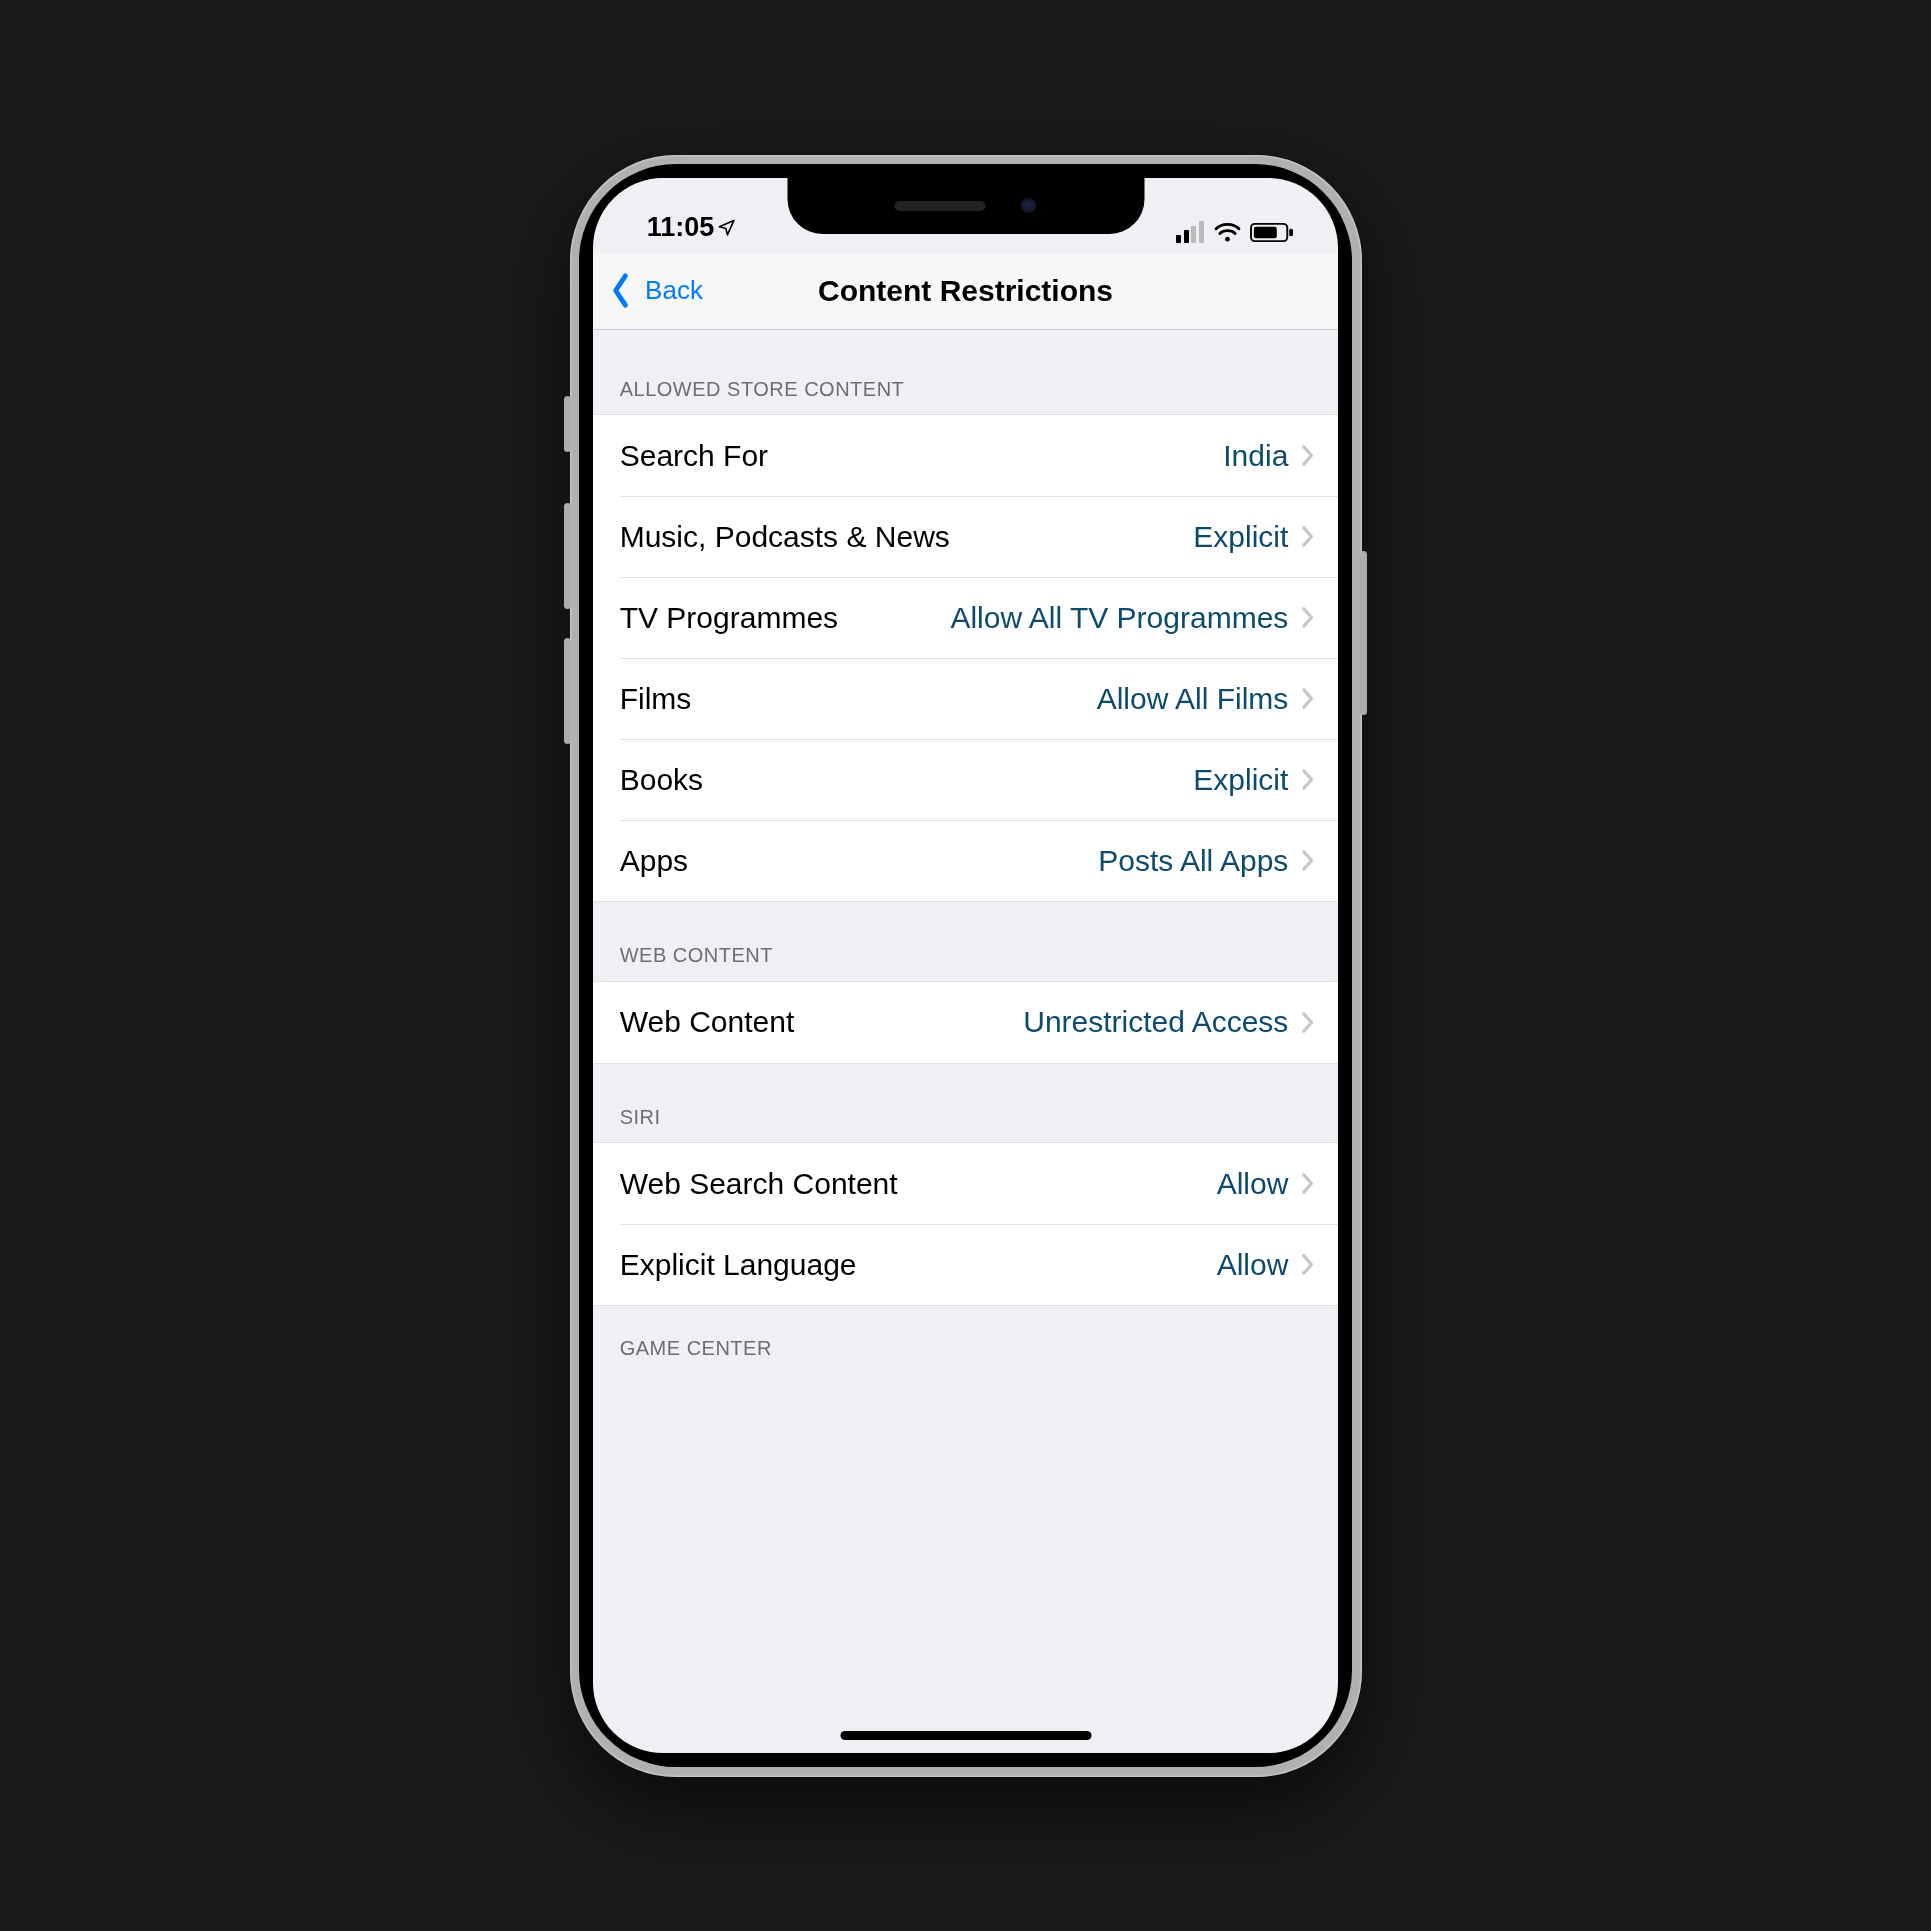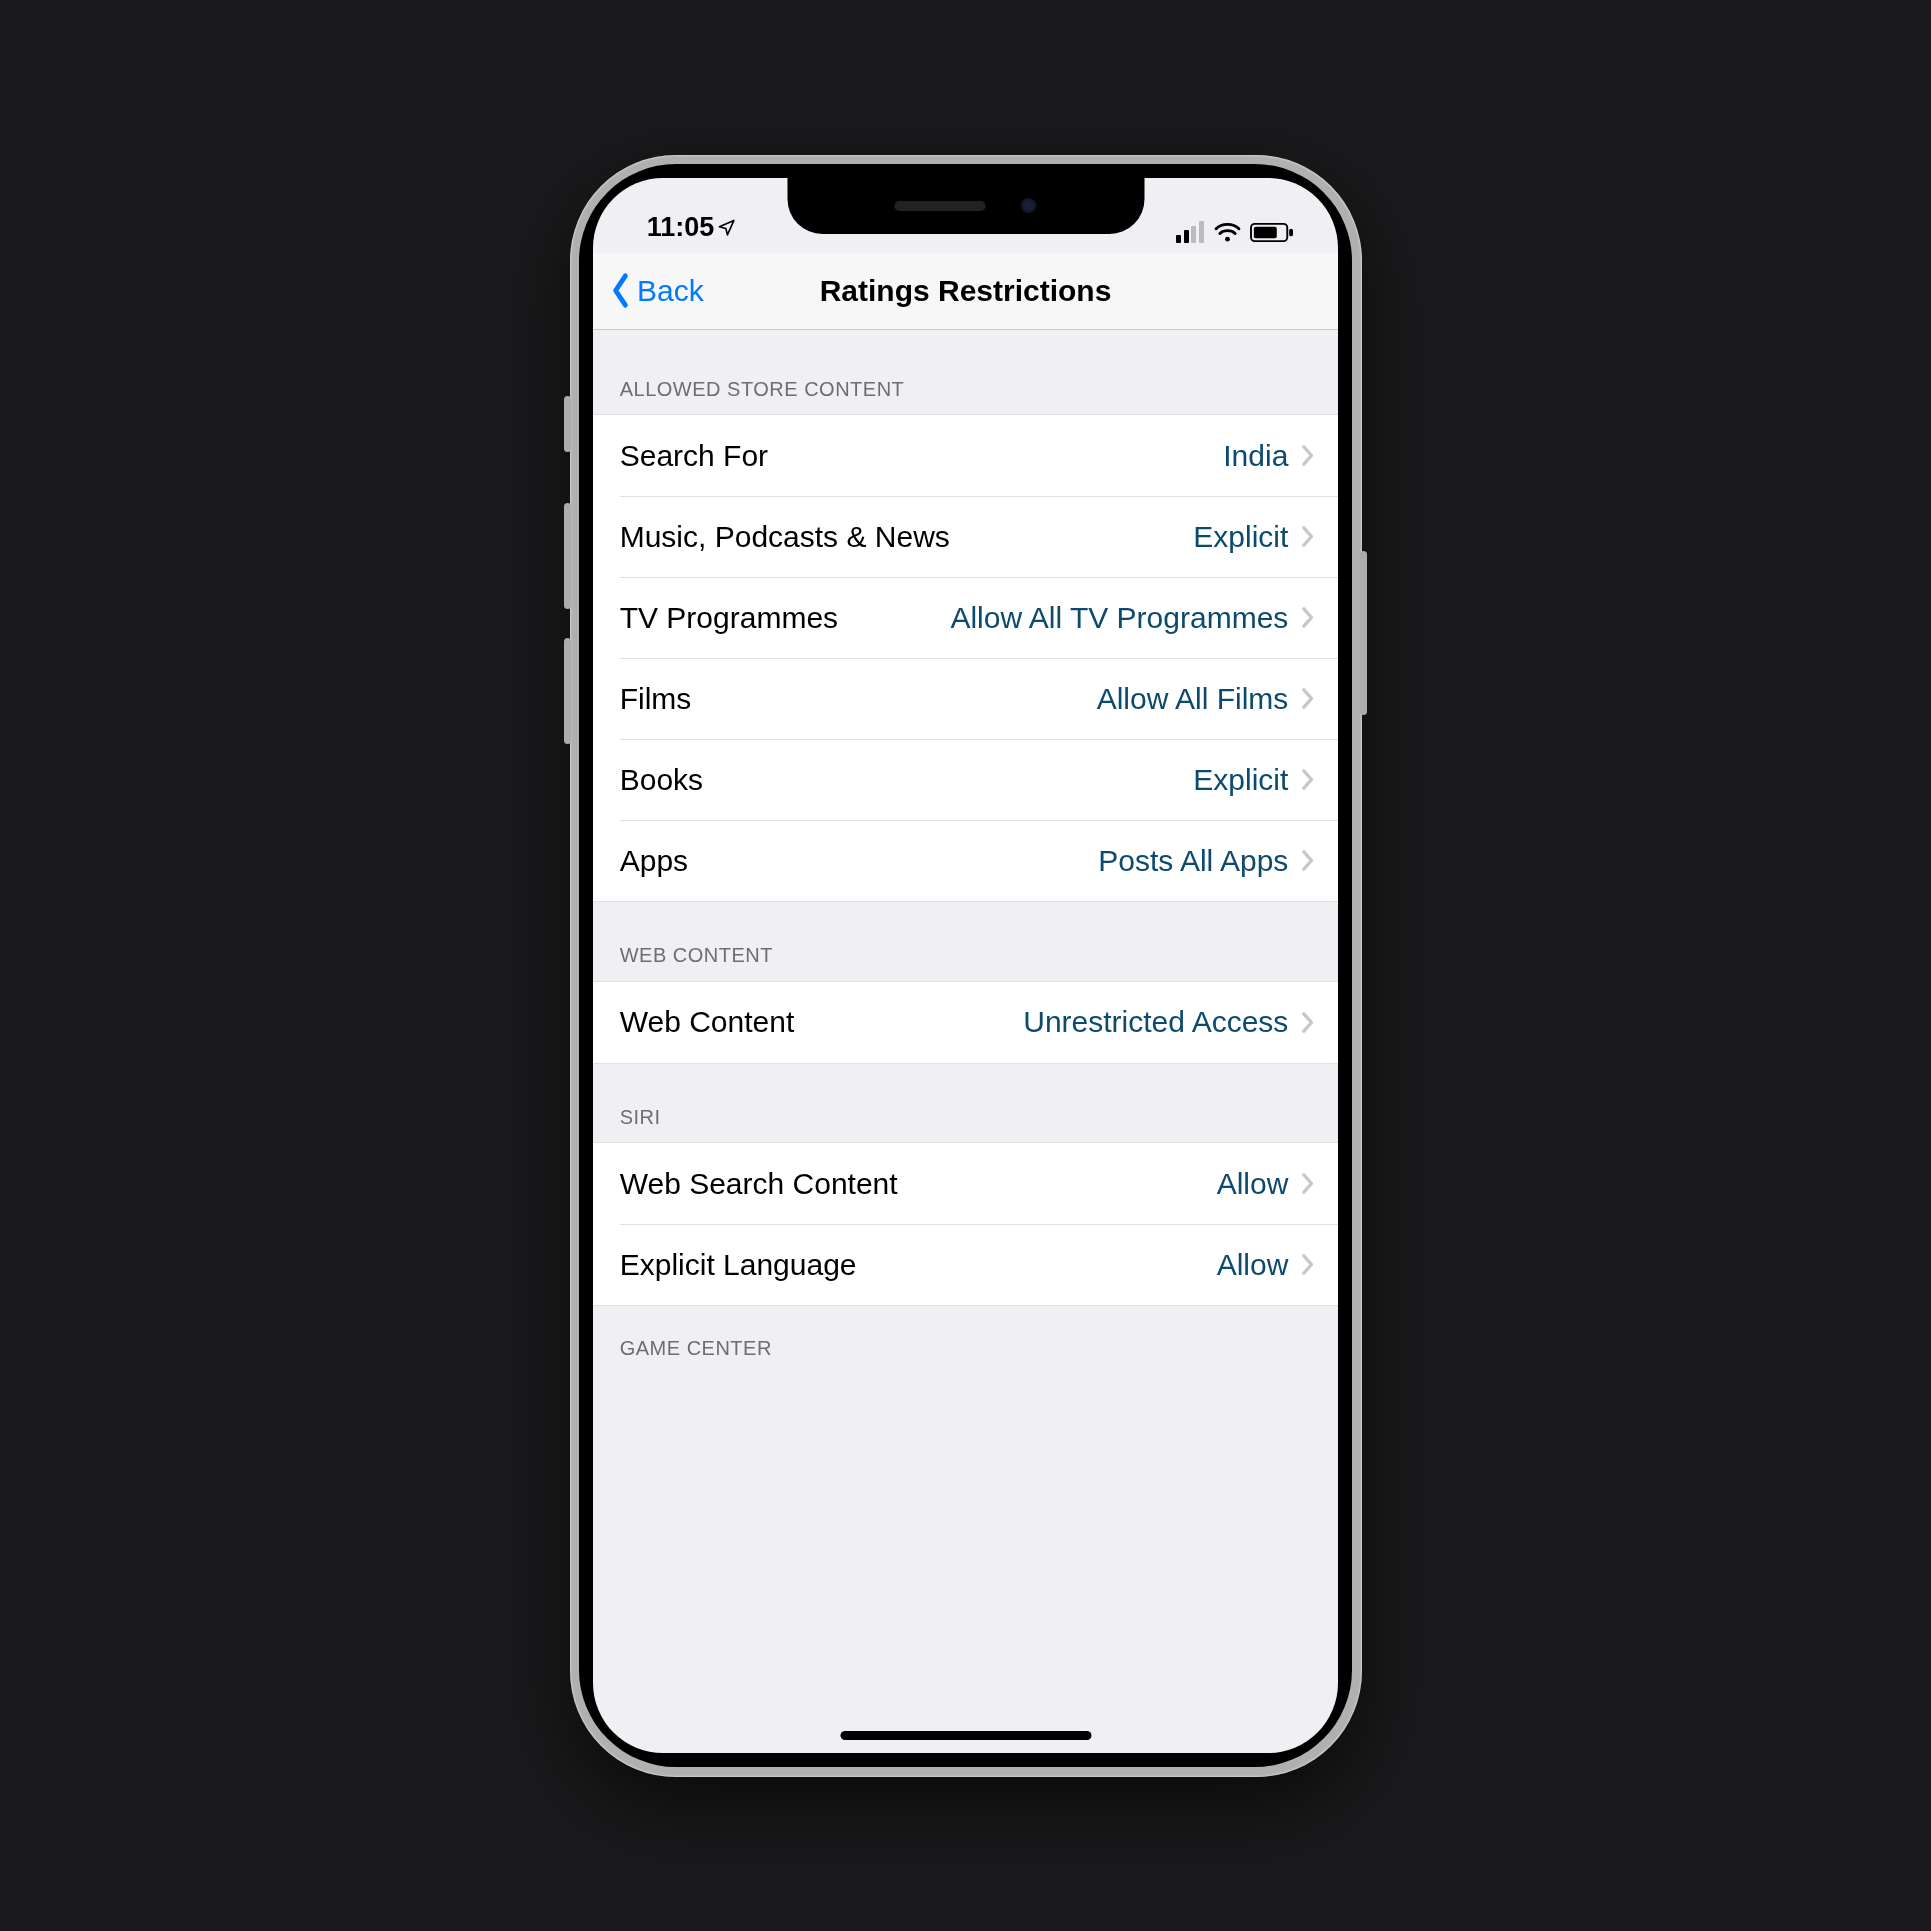--- a/index.html
+++ b/index.html
@@ -93,23 +93,23 @@
     border-bottom: 1px solid rgba(0,0,0,0.18);
     display: flex;
     align-items: center;
     position: relative;
     padding: 0 15.4px;
     background: #f7f7f8;
   }
   .nav-back {
     display: flex;
     align-items: center;
-    gap: 4px;
+    gap: 12px;
     color: #007aff;
-    font-size: 30px;
+    font-size: 26px;
     font-weight: 400;
   }
   .nav-back svg { display:block; }
   .nav-title {
     position: absolute;
     left: 50%;
     transform: translateX(-50%);
     font-size: 30px;
     font-weight: 600;
     color: #000;
@@ -209,21 +209,21 @@
         </div>
       </div>
 
       <div class="nav-bar">
         <div class="nav-back">
           <svg width="25" height="37" viewBox="0 0 22 38">
               <path d="M16 4 L6 19 L16 34" stroke="#007aff" stroke-width="5" fill="none" stroke-linecap="round" stroke-linejoin="round"></path>
             </svg>
           <span>Back</span>
         </div>
-        <div class="nav-title">Ratings Restrictions</div>
+        <div class="nav-title">Content Restrictions</div>
       </div>
 
       <div class="content">
 
         <div class="section-header">ALLOWED STORE CONTENT</div>
         <div class="group">
           <div class="row">
             <span class="row-label">Search For</span>
             <span class="row-spacer"></span>
             <span class="row-value">India</span>

